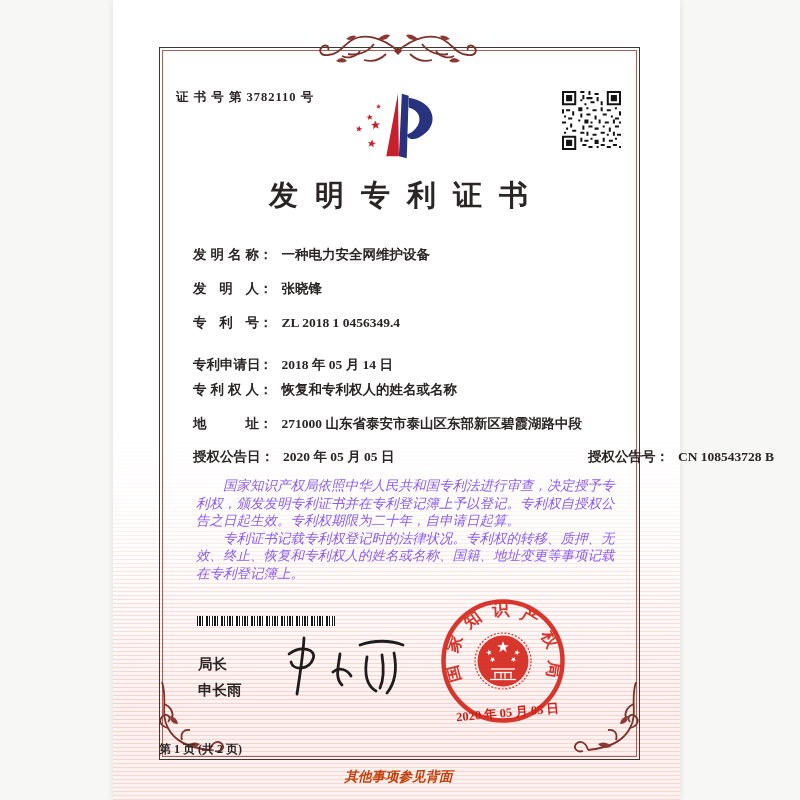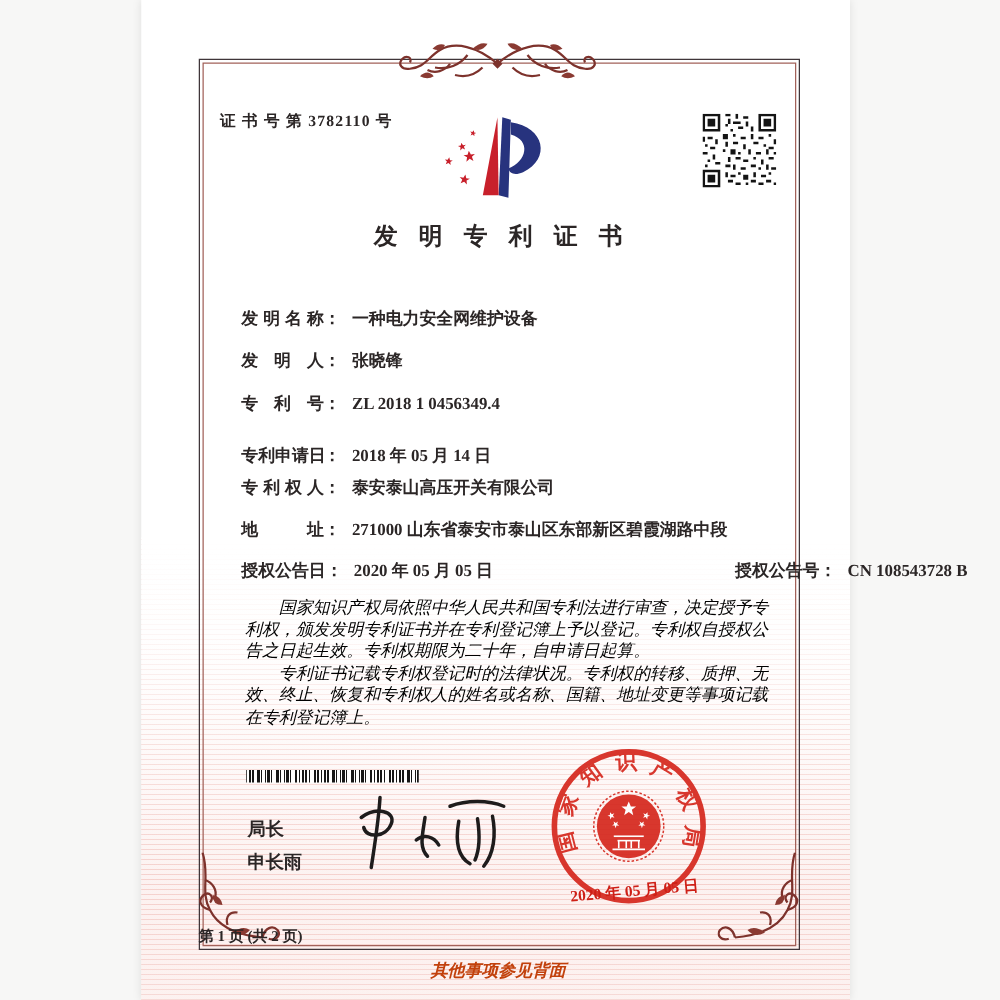--- a/index.html
+++ b/index.html
@@ -28,31 +28,31 @@
     border:1.8px solid #3f3539;
   }
   #frame::before{
     content:"";position:absolute;inset:2px;border:1px solid #a2625a;
   }
   .orn{position:absolute;pointer-events:none;}
   .txt{position:absolute;white-space:nowrap;}
   #cert-no{left:176px;top:89px;font-size:12.5px;font-weight:bold;letter-spacing:1px;}
   #title{
     left:159px;top:176px;width:479px;text-align:center;
-    font-size:19px;font-weight:600;letter-spacing:17px;text-indent:17px;
+    font-size:29px;font-weight:600;letter-spacing:17px;text-indent:17px;
   }
   .row{position:absolute;left:193px;font-size:13.5px;font-weight:600;white-space:nowrap;}
   .row .lbl{display:inline-block;width:66px;text-align:justify;text-align-last:justify;font-weight:700;vertical-align:baseline;}
   .row .col{font-weight:700;}
   .row .val{margin-left:9px;font-weight:600;}
   .pair2{position:absolute;left:395px;top:0;}
   #paras{
     position:absolute;left:196px;top:477px;width:426px;
     font-size:13.5px;line-height:17.6px;font-style:italic;font-weight:500;
-    color:#000000;
+    color:#8b5cf6;
   }
   #paras p{margin:0;text-indent:2em;}
   #barcode{
     position:absolute;left:197px;top:616px;width:138px;height:10px;
     background:repeating-linear-gradient(90deg,
       #161616 0 1px,#ffffff 1px 2px,#161616 2px 4px,#ffffff 4px 5px,
       #161616 5px 6px,#ffffff 6px 9px,#161616 9px 11px,#ffffff 11px 12px,
       #161616 12px 13px,#ffffff 13px 15px);
   }
   #officer{position:absolute;left:198px;top:651px;font-size:14.5px;font-weight:600;line-height:26px;}
@@ -184,21 +184,21 @@
   <div class="row" style="top:280px">
     <span class="lbl">发明人</span><span class="col">：</span><span class="val">张晓锋</span>
   </div>
   <div class="row" style="top:314px">
     <span class="lbl">专利号</span><span class="col">：</span><span class="val">ZL 2018 1 0456349.4</span>
   </div>
   <div class="row" style="top:356px">
     <span class="lbl">专利申请日</span><span class="col">：</span><span class="val">2018 年 05 月 14 日</span>
   </div>
   <div class="row" style="top:381px">
-    <span class="lbl">专利权人</span><span class="col">：</span><span class="val">泰安泰山高压开关有限公司</span>
+    <span class="lbl">专利权人</span><span class="col">：</span><span class="val">恢复和专利权人的姓名或名称</span>
   </div>
   <div class="row" style="top:415px">
     <span class="lbl">地址</span><span class="col">：</span><span class="val">271000  山东省泰安市泰山区东部新区碧霞湖路中段</span>
   </div>
 
   <div class="row" style="top:448px">
     <span style="font-weight:700">授权公告日</span><span class="col">：</span><span class="val">2020 年 05 月 05 日</span>
     <span class="pair2">
       <span style="font-weight:700">授权公告号</span><span class="col">：</span><span class="val">CN 108543728 B</span>
     </span>

